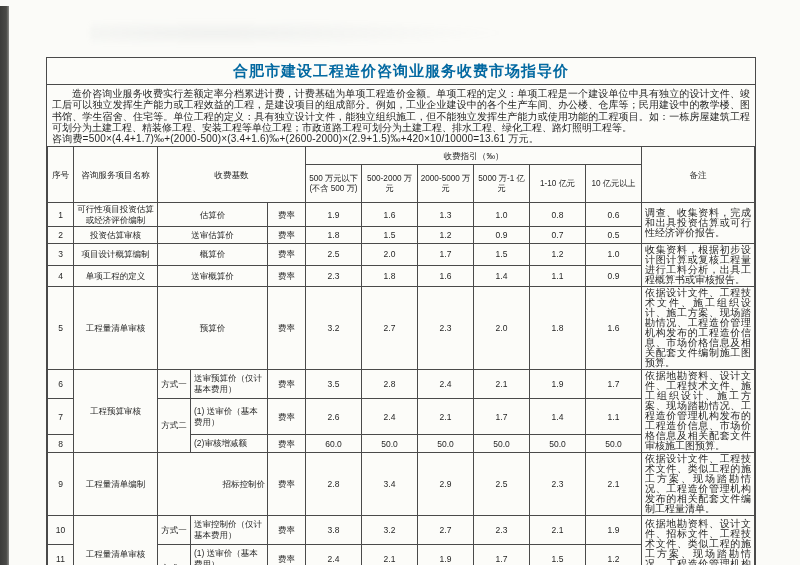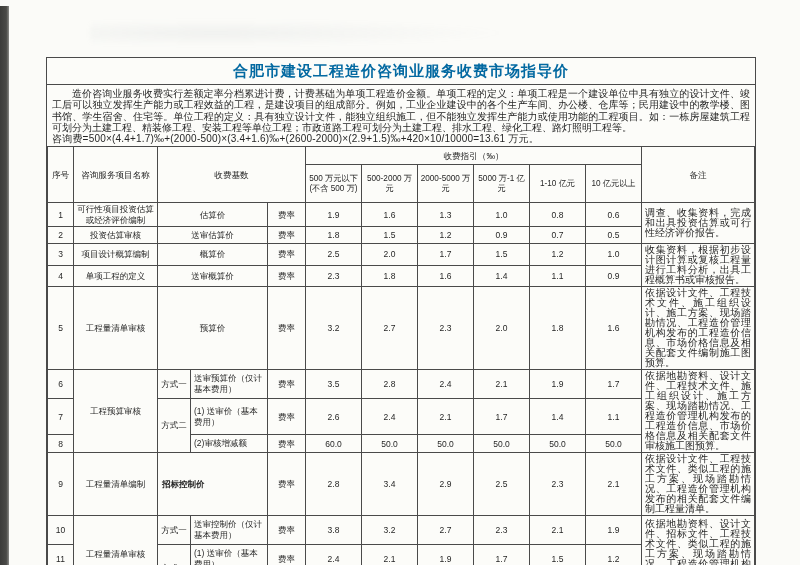--- a/index.html
+++ b/index.html
@@ -47,21 +47,21 @@
     padding:1px 2px;
     text-align:center;vertical-align:middle;
     overflow:hidden;
     font-weight:normal;
     line-height:10.5px;
   }
   .fee-table th{font-size:8.6px;}
   thead tr:nth-child(1) th{height:15px;}
   thead tr:nth-child(2) th{height:35px;font-size:8.2px;line-height:10px;}
   td.c-desc{text-align:left;padding-left:3px;line-height:11px;}
-  td.c-baseL{text-align:left;padding-left:4px;font-weight:bold;}
+  td.c-baseL{text-align:right;padding-left:4px;}
   td.c-note{
     text-align:left;padding:1px 3px;
     font-size:10px;line-height:10px;text-align:justify;
   }
   td.c-method{line-height:11px;}
   
   tbody tr:nth-child(1) td{height:20px;}
   tbody tr:nth-child(2) td{height:14px;}
   tbody tr:nth-child(3) td{height:14px;}
   tbody tr:nth-child(4) td{height:14px;}

